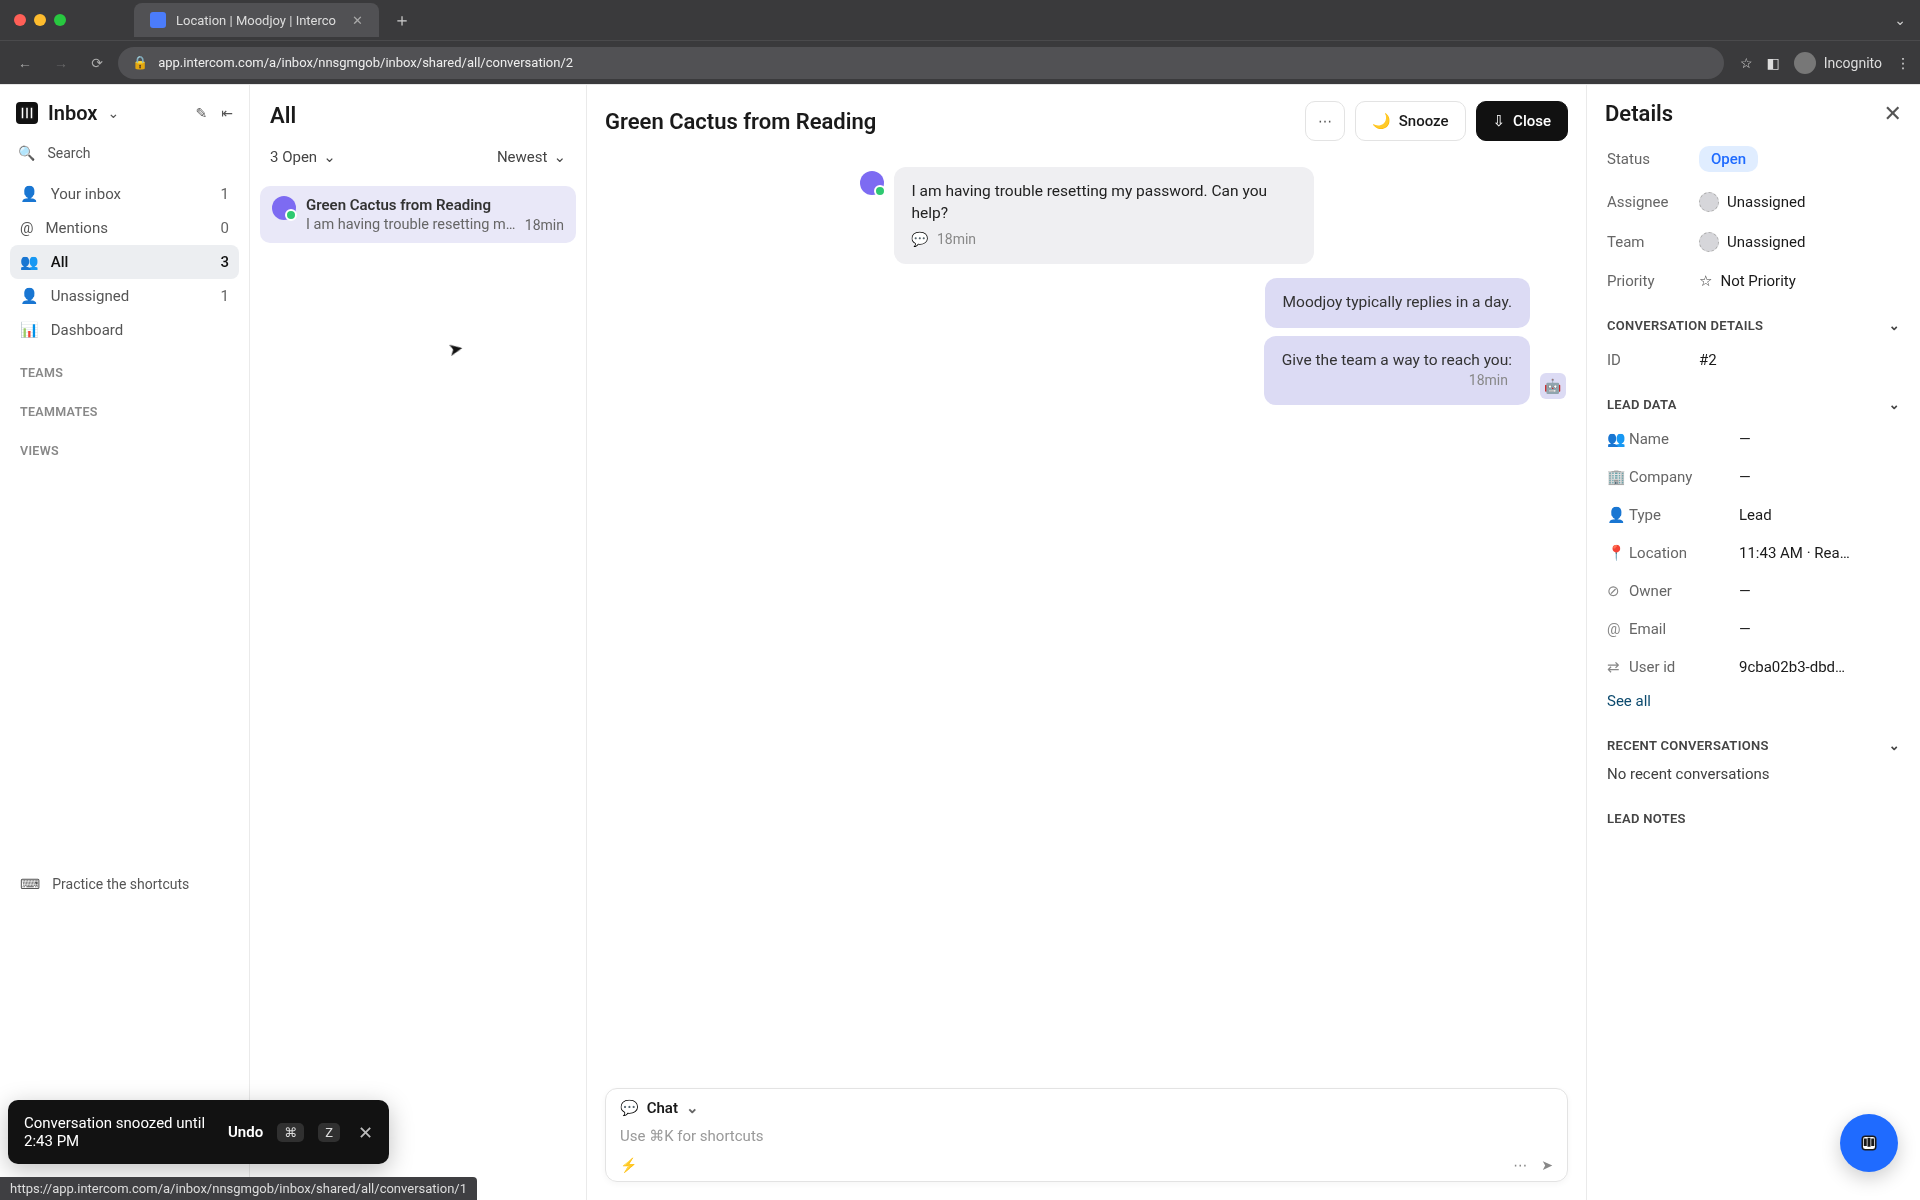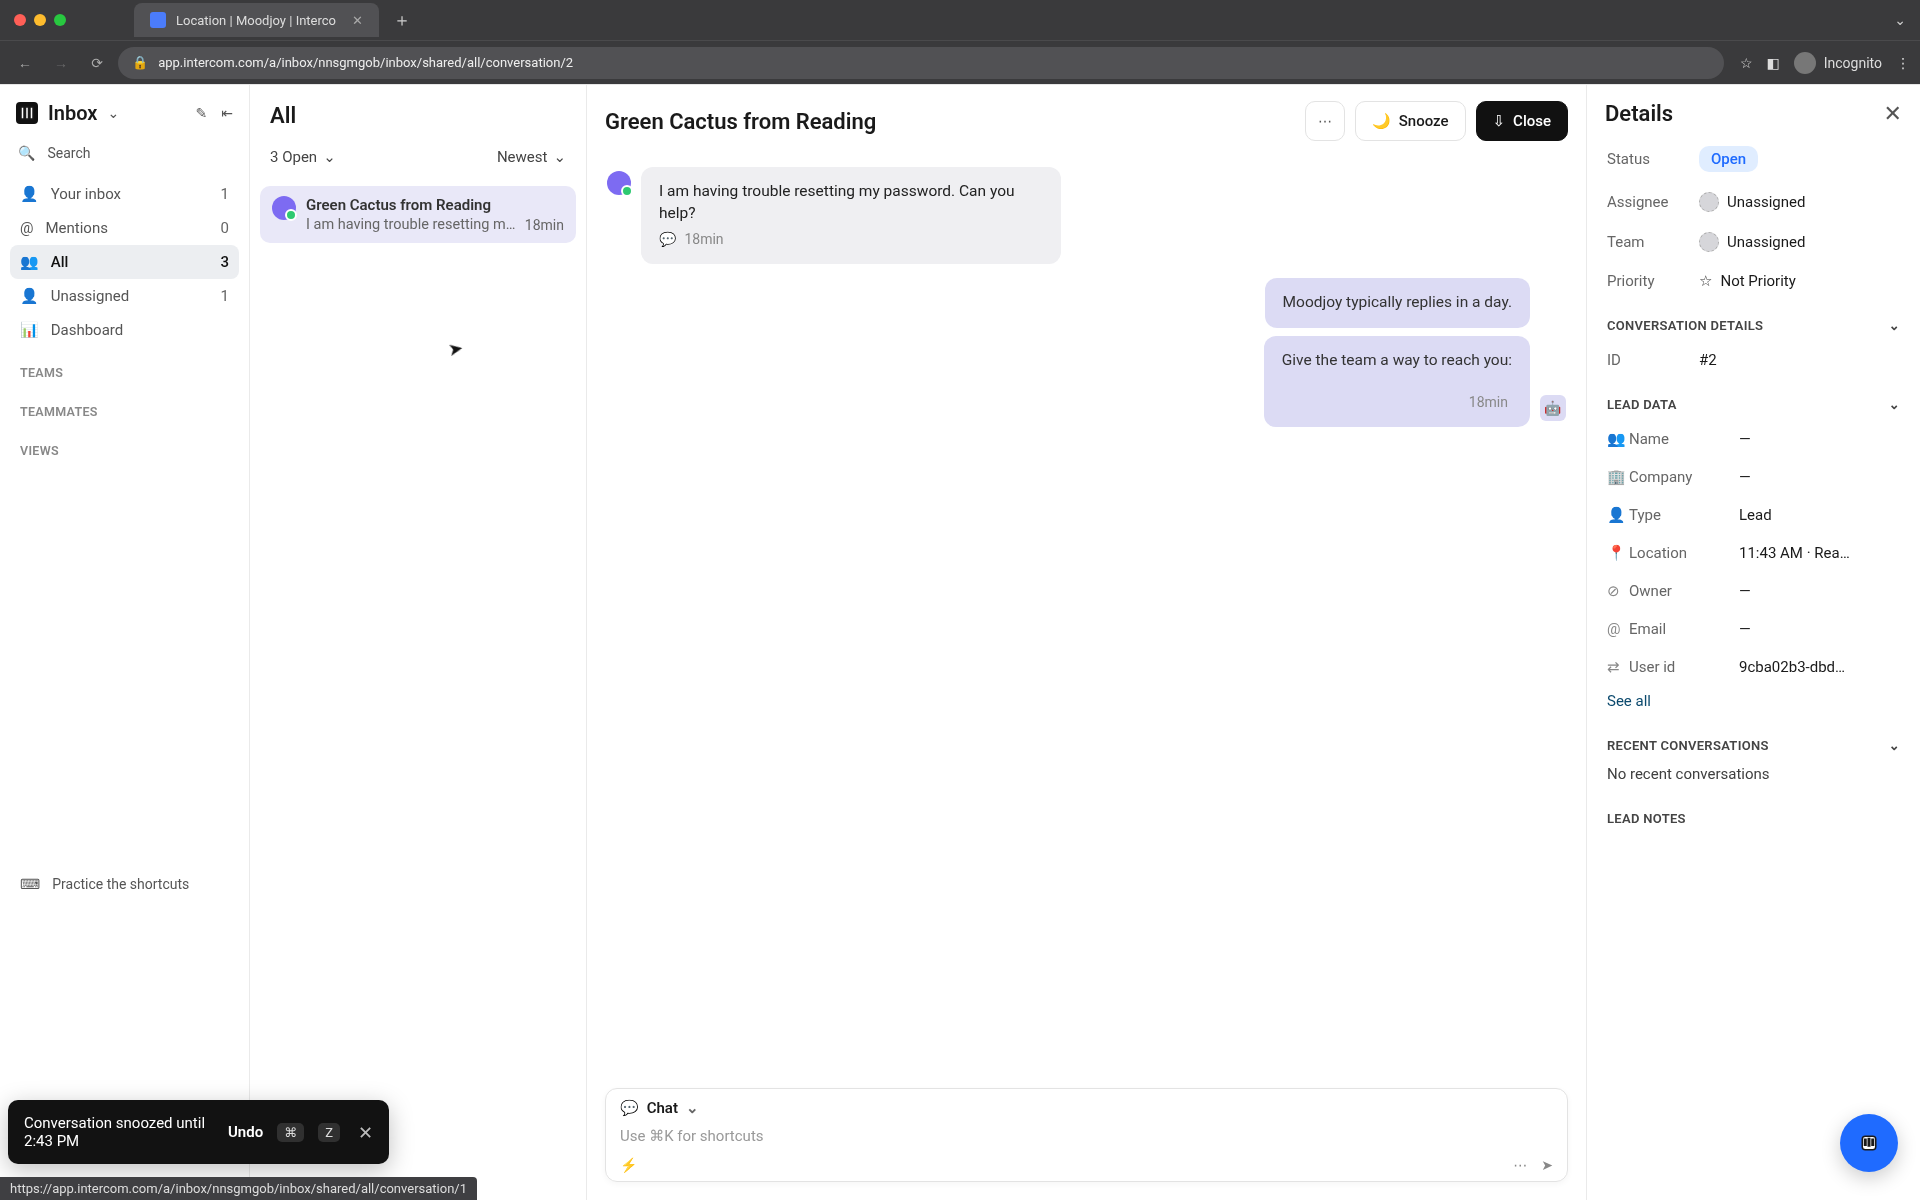--- a/index.html
+++ b/index.html
@@ -61,21 +61,21 @@
 
 
 .chatcol{display:flex;flex-direction:column;border-right:1px solid #eaeaea}
 .chat-head{display:flex;align-items:center;gap:10px;padding:16px 18px}
 .chat-title{font-size:22px;font-weight:600;flex:1}
 .icon-btn{width:40px;height:40px;border:1px solid #e3e3e3;border-radius:10px;display:flex;align-items:center;justify-content:center;color:#555;background:#fff}
 .pill-btn{height:40px;border:1px solid #e3e3e3;border-radius:10px;display:flex;align-items:center;gap:8px;padding:0 16px;background:#fff;font-size:15px;font-weight:500}
 .pill-btn.dark{background:#111;color:#fff;border-color:#111}
 .chat-body{flex:1;padding:10px 20px 0;overflow:hidden}
 .msg-row{display:flex;gap:10px;margin-bottom:14px}
-.msg-row.in{justify-content:flex-start}
+.msg-row.in{justify-content:center}
 .msg-row.out{justify-content:flex-end}
 .avatar-chat{width:24px;height:24px;border-radius:50%;background:#7d6bf2;position:relative;flex-shrink:0;margin-top:4px}
 .avatar-chat::after{content:'';position:absolute;right:-2px;bottom:-2px;width:8px;height:8px;background:#2ec971;border:2px solid #fff;border-radius:50%}
 .bubble{max-width:420px;padding:14px 18px;border-radius:12px;font-size:15.5px;line-height:1.4}
 .bubble.in{background:#efeff2;color:#222}
 .bubble.in .meta{display:flex;align-items:center;gap:8px;color:#888;margin-top:6px;font-size:14px}
 .bubble.out{background:#dcdbf4;color:#333}
 .out-stack{display:flex;flex-direction:column;align-items:flex-end;gap:8px}
 .out-stack .bubble{text-align:left}
 .out-meta{display:flex;align-items:center;gap:10px}
@@ -257,21 +257,21 @@
             <span>💬</span>
             <span>18min</span>
           </div>
         </div>
       </div>
       <div class="msg-row out">
         <div class="out-stack">
           <div class="bubble out">
             <span>Moodjoy typically replies in a day.</span>
           </div>
-          <div class="bubble out" style="display:flex;flex-direction:column;align-items:flex-end;gap:22px">
+          <div class="bubble out" style="display:flex;flex-direction:column;align-items:flex-end;gap:0">
             <span style="align-self:flex-start">Give the team a way to reach you:</span>
             <div class="out-meta">
               <span class="t">18min</span>
             </div>
           </div>
         </div>
         <div style="display:flex;align-items:flex-end;padding-bottom:6px">
           <div class="badge" style="width:26px;height:26px;border-radius:6px;background:#dcdbf4;display:flex;align-items:center;justify-content:center;color:#4a3fd6">🤖</div>
         </div>
       </div>

